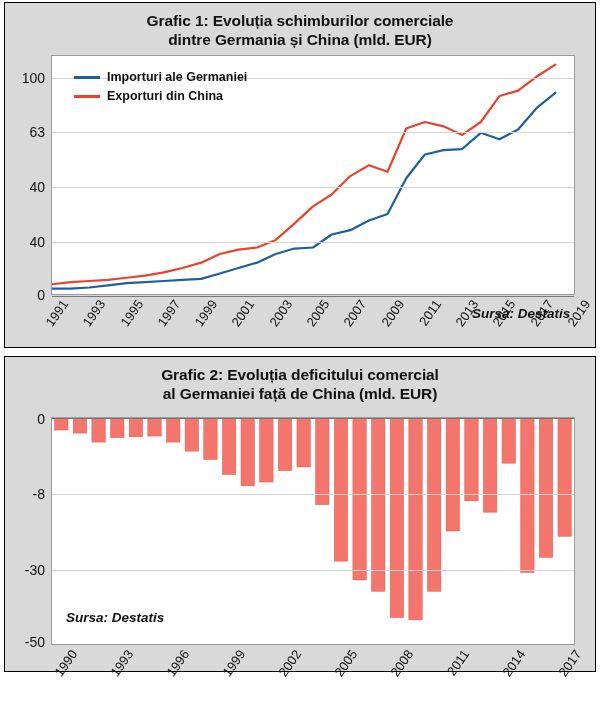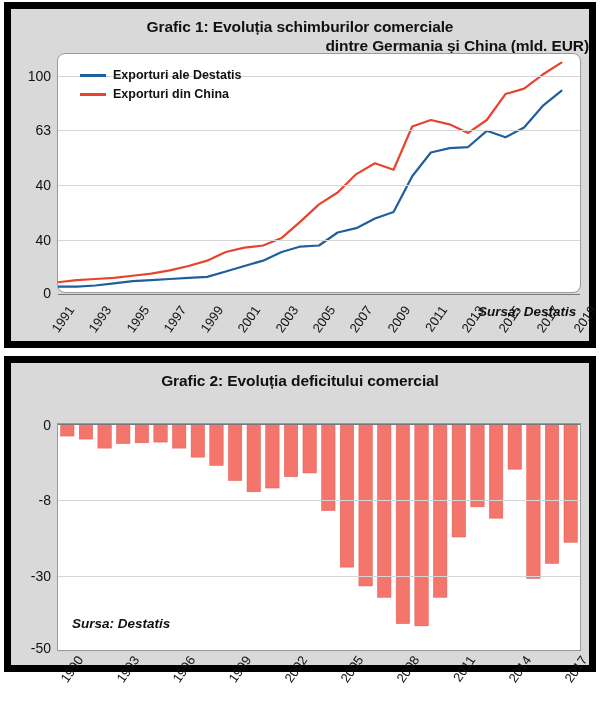--- a/index.html
+++ b/index.html
@@ -12,44 +12,44 @@
     height: 712px;
     font-family: "Liberation Sans", sans-serif;
     position: relative;
     overflow: hidden;
   }
   .panel {
     position: absolute;
     left: 4px;
     width: 592px;
     background: #d9d9d9;
-    border: 7px solid #000000;
+    border: 1px solid #000000;
     box-sizing: border-box;
   }
   #panel-1 { top: 2px; height: 346px; }
   #panel-2 { top: 356px; height: 316px; }
 
   .chart-title {
     text-align: center;
     font-weight: bold;
     font-size: 15.5px;
     color: #111111;
     line-height: 1.25;
     padding-top: 8px;
     letter-spacing: -0.1px;
   }
-  .chart-title .line2 { display: block; text-align: right; }
+  .chart-title .line2 { display: block; }
 
   .plot-wrap {
     position: absolute;
     background: #ffffff;
     border: 1px solid #9a9a9a;
     box-sizing: border-box;
   }
-  #plot-1 { left: 46px; top: 44px; width: 524px; height: 240px; border-radius: 8px; }
+  #plot-1 { left: 46px; top: 52px; width: 524px; height: 240px; }
   #plot-2 { left: 46px; top: 60px; width: 524px; height: 228px; }
 
   .grid-line {
     position: absolute;
     left: 0;
     right: 0;
     height: 1px;
     background: #d5d5d5;
   }
   .zero-line {
@@ -146,21 +146,21 @@
     <span class="ytick" style="top:239px">0</span>
 
     <svg id="svg-1" width="522" height="238" viewBox="0 0 522 238">
         <polyline points="0.00,232.59 18.64,232.59 37.29,231.51 55.93,229.35 74.57,227.18 93.21,226.10 111.86,225.02 130.50,223.94 149.14,222.85 167.79,217.45 186.43,212.04 205.07,206.63 223.71,197.97 242.36,192.56 261.00,191.48 279.64,178.50 298.29,174.17 316.93,164.44 335.57,157.95 354.21,122.25 372.86,98.45 391.50,94.12 410.14,93.04 428.79,76.81 447.43,83.30 466.07,73.56 484.71,51.93 503.36,36.78" fill="none" stroke="#1f5f9e" stroke-width="2.2" stroke-linejoin="round" stroke-linecap="round"></polyline>
         <polyline points="0.00,228.26 18.64,226.10 37.29,225.02 55.93,223.94 74.57,221.77 93.21,219.61 111.86,216.36 130.50,212.04 149.14,206.63 167.79,197.97 186.43,193.65 205.07,191.48 223.71,183.91 242.36,167.68 261.00,150.37 279.64,138.47 298.29,120.08 316.93,109.26 335.57,115.75 354.21,72.48 372.86,65.99 391.50,70.32 410.14,78.97 428.79,65.99 447.43,40.03 466.07,34.62 484.71,20.55 503.36,8.65" fill="none" stroke="#e8442c" stroke-width="2.2" stroke-linejoin="round" stroke-linecap="round"></polyline>
       </svg>
 
     <div class="legend">
       <div class="legend-row">
         <span class="legend-swatch" id="sw-exp" style="background: rgb(31, 95, 158);"></span>
-        <span class="legend-label">Exporturi ale Destatis</span>
+        <span class="legend-label">Importuri ale Germaniei</span>
       </div>
       <div class="legend-row">
         <span class="legend-swatch" id="sw-imp" style="background: rgb(232, 68, 44);"></span>
         <span class="legend-label">Exporturi din China</span>
       </div>
     </div>
 
     <div class="source" id="source-1">Sursa: Destatis</div>
   </div>
 
@@ -179,20 +179,21 @@
       <span class="xlab" style="left: 418.143px;">2013</span>
       <span class="xlab" style="left: 455.429px;">2015</span>
       <span class="xlab" style="left: 492.714px;">2017</span>
       <span class="xlab" style="left: 530px;">2019</span>
     </div>
 </div>
 
 <div class="panel" id="panel-2">
   <div class="chart-title">
     <span>Grafic 2: Evoluția deficitului comercial</span>
+    <span class="line2">al Germaniei față de China (mld. EUR)</span>
   </div>
 
   <div class="plot-wrap" id="plot-2">
 
     <div class="zero-line" style="top:0px"></div>
     <div class="grid-line" style="top:76px"></div>
     <div class="grid-line" style="top:152px"></div>
     <div class="grid-line" style="top:227px"></div>
 
     <span class="ytick" style="top:1px">0</span>

